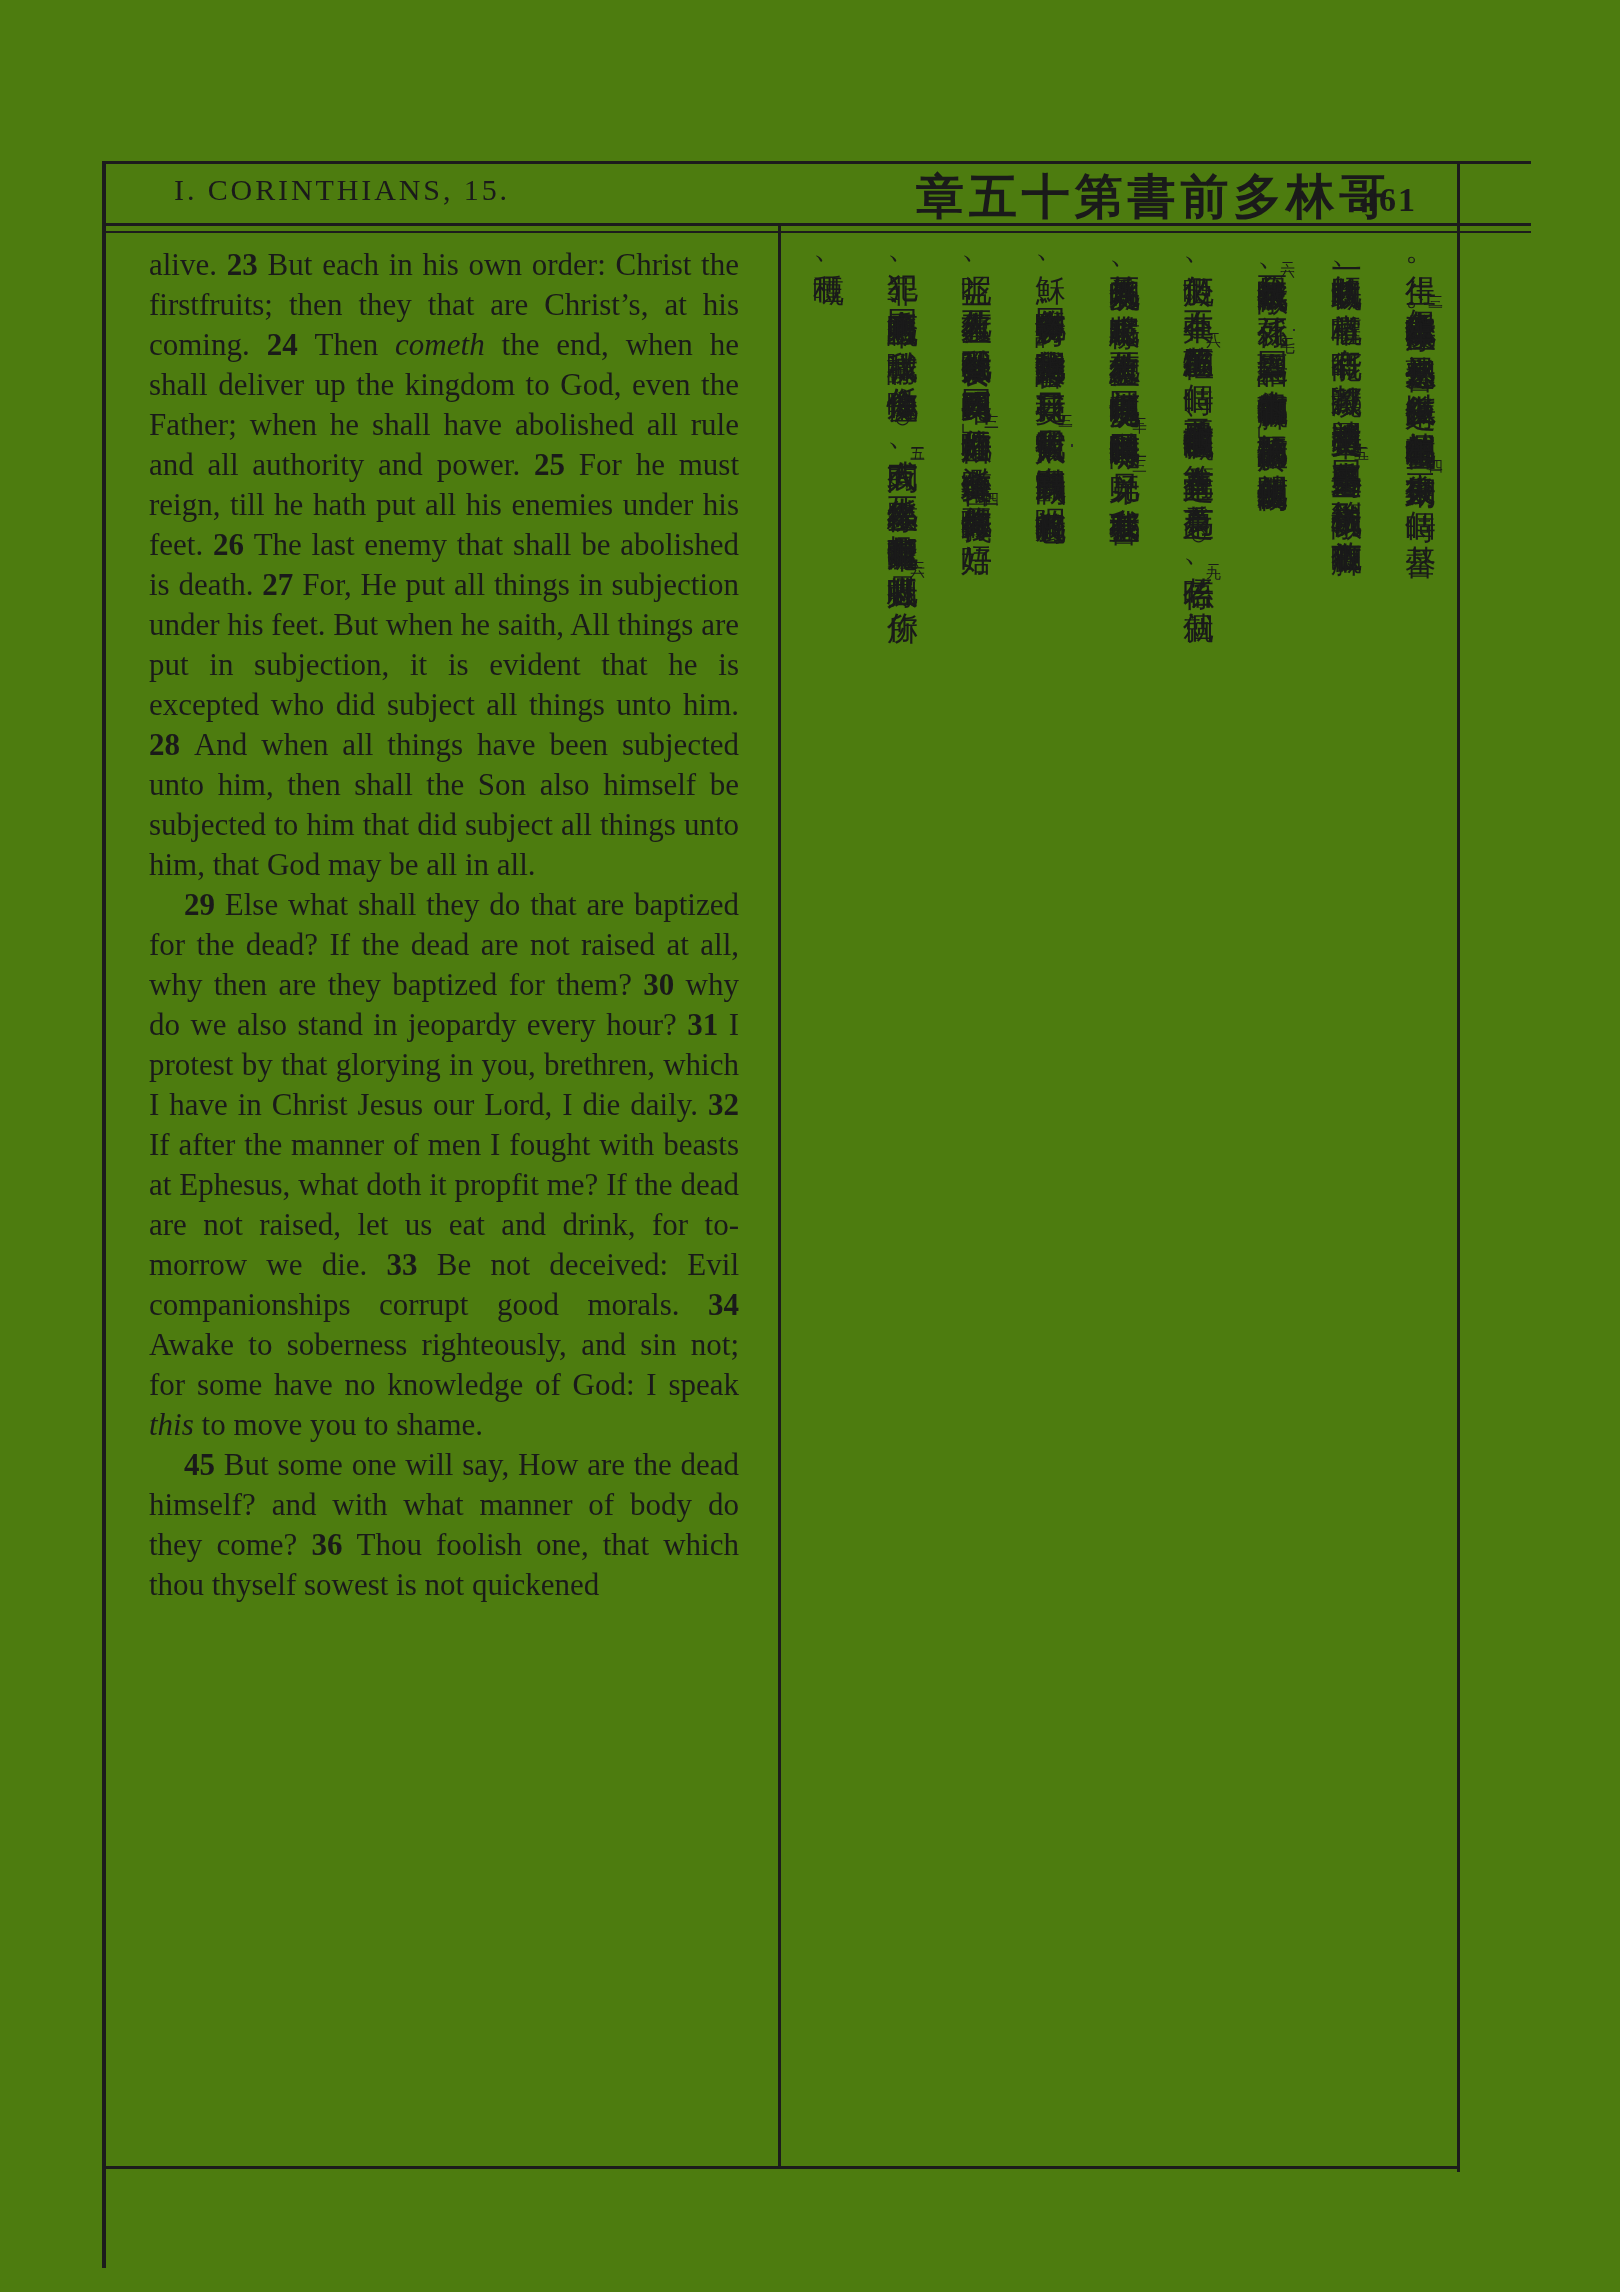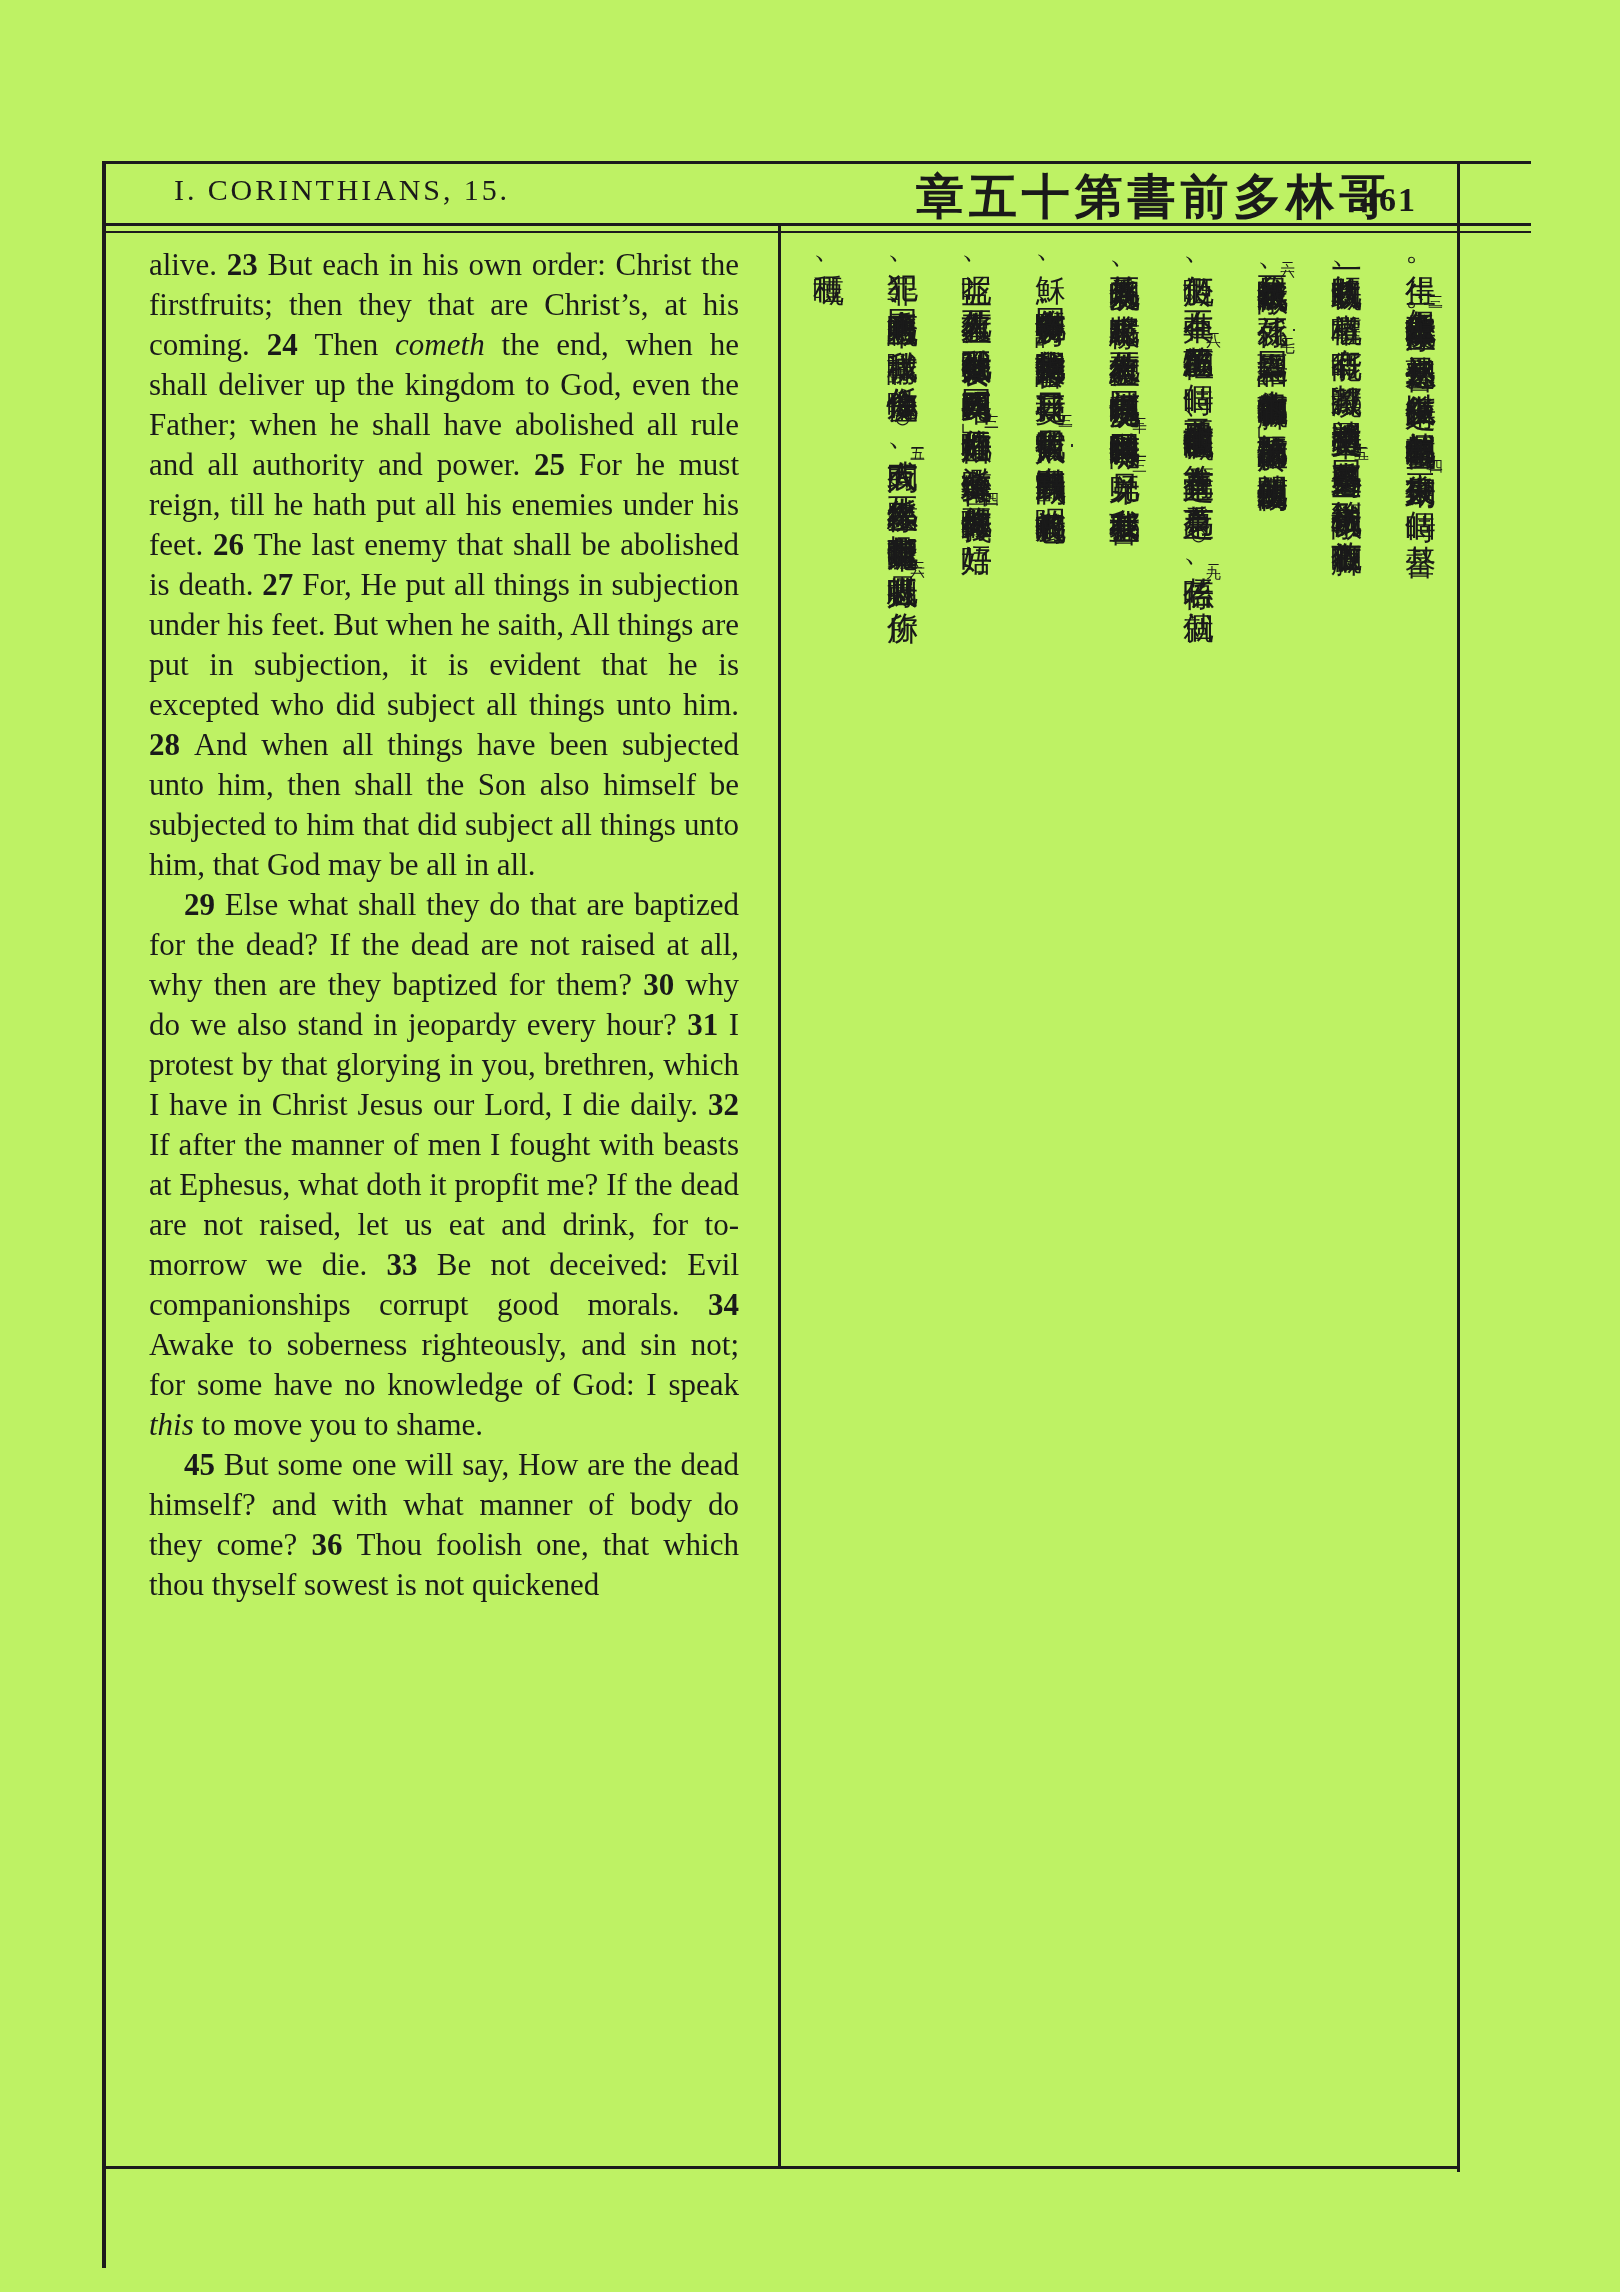--- a/index.html
+++ b/index.html
@@ -1,19 +1,19 @@
 <!DOCTYPE html>
 <html><head>
 <meta charset="utf-8">
 <style>
   html,body{margin:0;padding:0;background:#e9e7e0;}
   .page{
     position:relative;
     width:1620px;height:2293px;
-    background:#bef264;
+    background:#4d7c0f;
     font-family:"Liberation Serif","DejaVu Serif",serif;
     color:#1a1a1a;
     overflow:hidden;
   }
   .rule{position:absolute;background:#1c1c1c;}
   
   .frame-top{left:102px;top:161px;width:1429px;height:2.9px;}
   .frame-left{left:102px;top:161px;width:3.9px;height:2107px;}
   .frame-right{left:1457px;top:161px;width:2.9px;height:2011px;}
   .rule-under-header-a{left:102px;top:223px;width:1429px;height:2.9px;}

